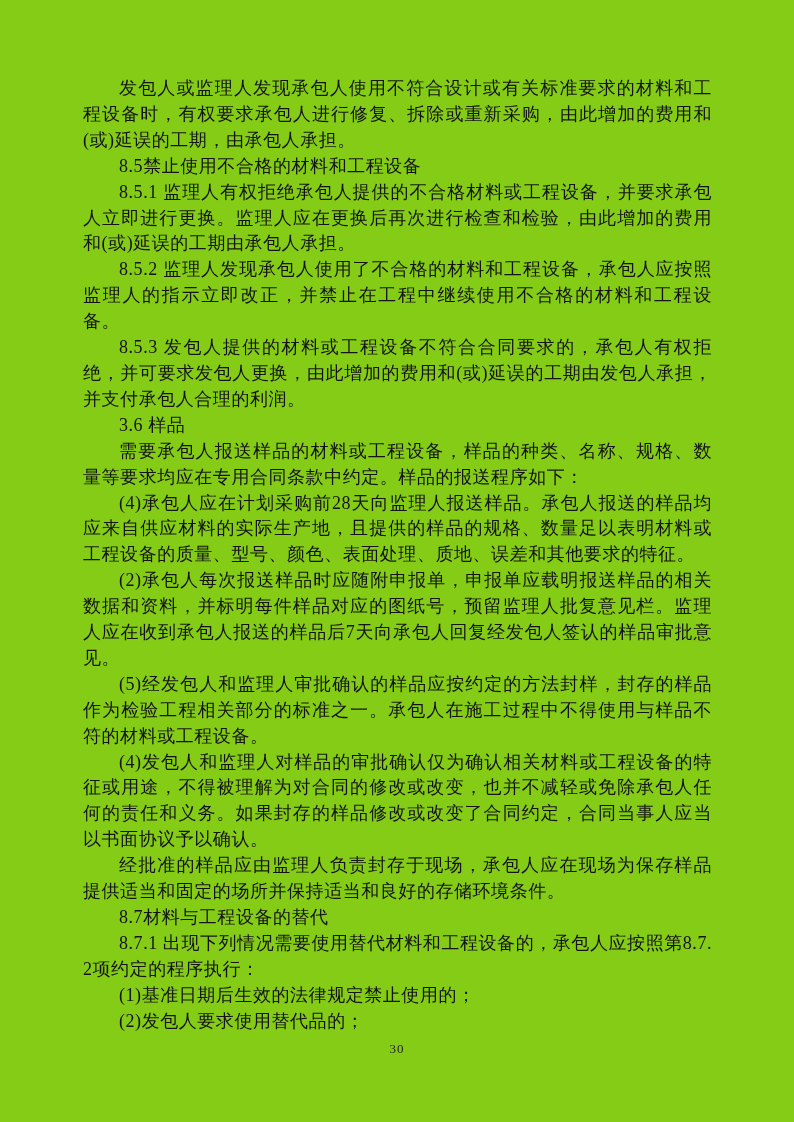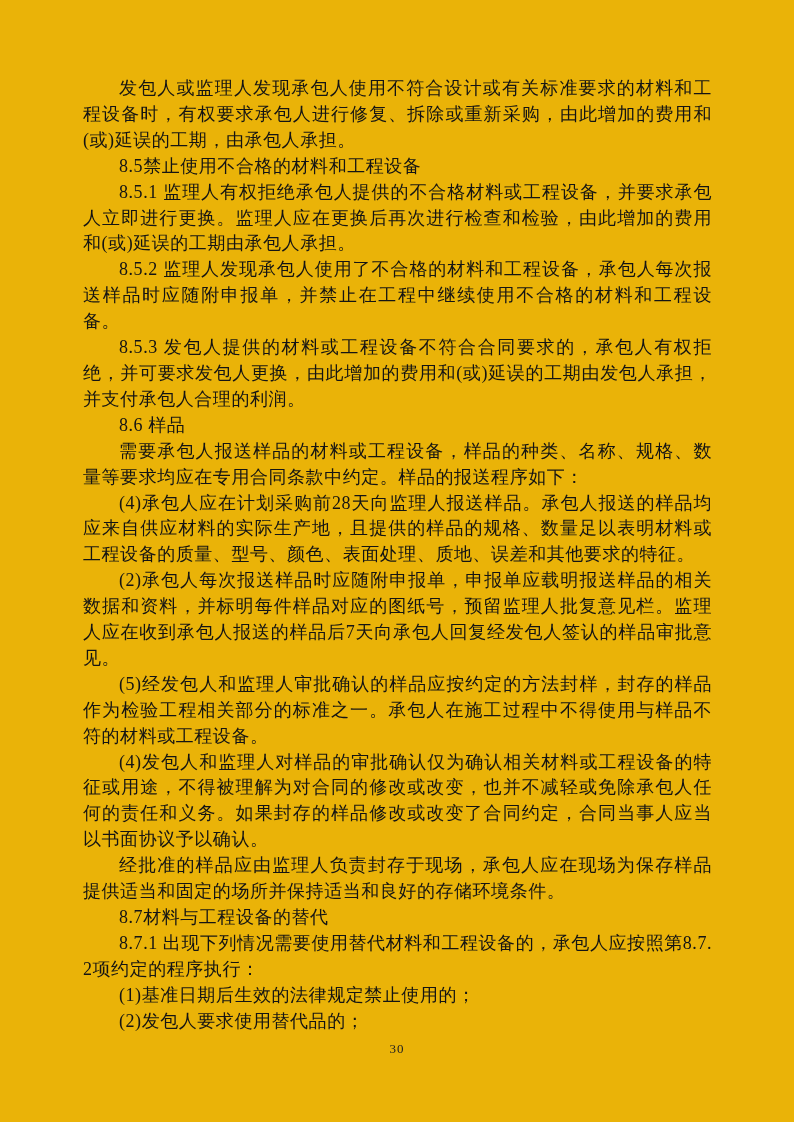--- a/index.html
+++ b/index.html
@@ -4,21 +4,21 @@
 <style>
   html, body {
     margin: 0;
     padding: 0;
     background: #ffffff;
   }
   .page {
     position: relative;
     width: 794px;
     height: 1122px;
-    background: #eab308;
+    background: #84cc16;
     overflow: hidden;
     font-family: "Liberation Serif", "DejaVu Serif", serif;
     color: #141414;
   }
   .content {
     position: absolute;
     left: 83px;
     top: 76px;
     width: 629px;
   }
@@ -44,23 +44,23 @@
   }
 </style>
 </head>
 <body>
 
 <div class="page">
   <div class="content">
     <p>发包人或监理人发现承包人使用不符合设计或有关标准要求的材料和工程设备时，有权要求承包人进行修复、拆除或重新采购，由此增加的费用和(或)延误的工期，由承包人承担。</p>
     <p>8.5禁止使用不合格的材料和工程设备</p>
     <p>8.5.1 监理人有权拒绝承包人提供的不合格材料或工程设备，并要求承包人立即进行更换。监理人应在更换后再次进行检查和检验，由此增加的费用和(或)延误的工期由承包人承担。</p>
-    <p>8.5.2 监理人发现承包人使用了不合格的材料和工程设备，承包人每次报送样品时应随附申报单，并禁止在工程中继续使用不合格的材料和工程设备。</p>
+    <p>8.5.2 监理人发现承包人使用了不合格的材料和工程设备，承包人应按照监理人的指示立即改正，并禁止在工程中继续使用不合格的材料和工程设备。</p>
     <p>8.5.3 发包人提供的材料或工程设备不符合合同要求的，承包人有权拒绝，并可要求发包人更换，由此增加的费用和(或)延误的工期由发包人承担，并支付承包人合理的利润。</p>
-    <p>8.6 样品</p>
+    <p>3.6 样品</p>
     <p>需要承包人报送样品的材料或工程设备，样品的种类、名称、规格、数量等要求均应在专用合同条款中约定。样品的报送程序如下：</p>
     <p>(4)承包人应在计划采购前28天向监理人报送样品。承包人报送的样品均应来自供应材料的实际生产地，且提供的样品的规格、数量足以表明材料或工程设备的质量、型号、颜色、表面处理、质地、误差和其他要求的特征。</p>
     <p>(2)承包人每次报送样品时应随附申报单，申报单应载明报送样品的相关数据和资料，并标明每件样品对应的图纸号，预留监理人批复意见栏。监理人应在收到承包人报送的样品后7天向承包人回复经发包人签认的样品审批意见。</p>
     <p>(5)经发包人和监理人审批确认的样品应按约定的方法封样，封存的样品作为检验工程相关部分的标准之一。承包人在施工过程中不得使用与样品不符的材料或工程设备。</p>
     <p>(4)发包人和监理人对样品的审批确认仅为确认相关材料或工程设备的特征或用途，不得被理解为对合同的修改或改变，也并不减轻或免除承包人任何的责任和义务。如果封存的样品修改或改变了合同约定，合同当事人应当以书面协议予以确认。</p>
     <p>经批准的样品应由监理人负责封存于现场，承包人应在现场为保存样品提供适当和固定的场所并保持适当和良好的存储环境条件。</p>
     <p>8.7材料与工程设备的替代</p>
     <p>8.7.1 出现下列情况需要使用替代材料和工程设备的，承包人应按照第8.7.2项约定的程序执行：</p>
     <p>(1)基准日期后生效的法律规定禁止使用的；</p>
     <p>(2)发包人要求使用替代品的；</p>

